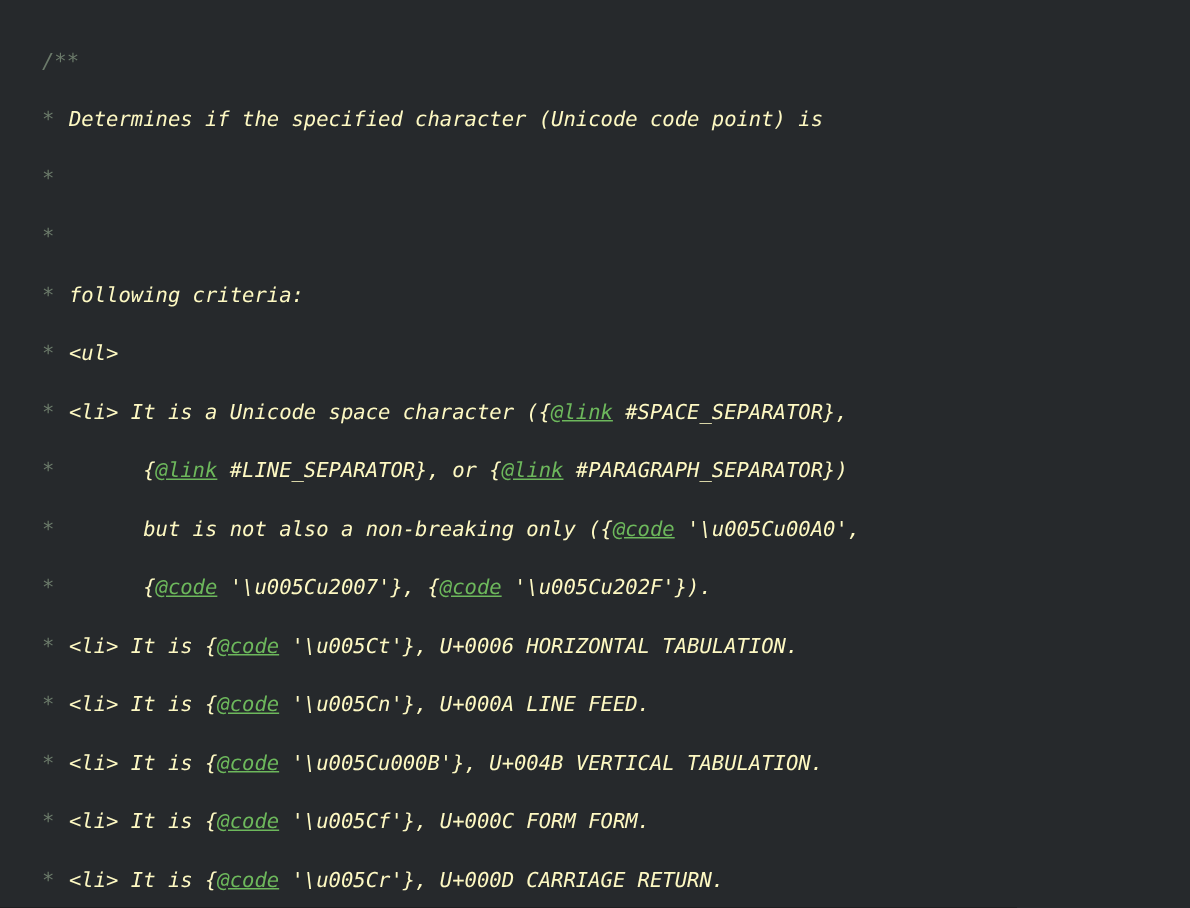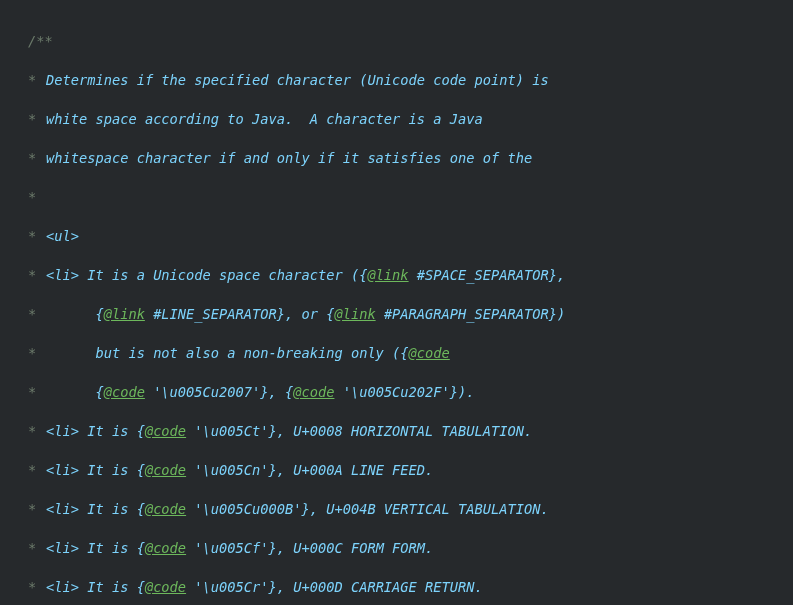--- a/index.html
+++ b/index.html
@@ -19,39 +19,39 @@
     font-family: Menlo, "DejaVu Sans Mono", Consolas, monospace;
     font-size: 13.7px;
     line-height: 19.5px;
     font-style: italic;
     color: #54a245;
     white-space: pre;
     position: relative;
   }
   .row { display: flex; align-items: baseline; }
   .star { width: 18px; display: inline-block; color: #6b7a6a; font-style: normal; }
-  .doc { color: #7dd3fc; font-style: italic; }
+  .doc { color: #fef9c3; font-style: italic; }
   .tag { color: #6db85c; text-decoration: underline; }
   .lead { color: #6b7a6a; display: inline-block; }
 </style>
 </head>
 <body>
 
 <div class="code-area">
 <div class="row"><span class="lead">/**</span></div>
 <div class="row"><span class="star">* </span><span class="doc">Determines if the specified character (Unicode code point) is</span></div>
-<div class="row"><span class="star">* </span><span class="doc">white space according to Java.  A character is a Java</span></div>
-<div class="row"><span class="star">* </span><span class="doc">whitespace character if and only if it satisfies one of the</span></div>
 <div class="row"><span class="star">* </span></div>
+<div class="row"><span class="star">* </span></div>
+<div class="row"><span class="star">* </span><span class="doc">following criteria:</span></div>
 <div class="row"><span class="star">* </span><span class="doc">&lt;ul&gt;</span></div>
 <div class="row"><span class="star">* </span><span class="doc">&lt;li&gt; It is a Unicode space character ({</span><span class="tag">@link</span><span class="doc"> #SPACE_SEPARATOR},</span></div>
 <div class="row"><span class="star">* </span><span class="doc">      {</span><span class="tag">@link</span><span class="doc"> #LINE_SEPARATOR}, or {</span><span class="tag">@link</span><span class="doc"> #PARAGRAPH_SEPARATOR})</span></div>
-<div class="row"><span class="star">* </span><span class="doc">      but is not also a non-breaking only ({</span><span class="tag">@code</span></div>
+<div class="row"><span class="star">* </span><span class="doc">      but is not also a non-breaking only ({</span><span class="tag">@code</span><span class="doc"> '\u005Cu00A0',</span></div>
 <div class="row"><span class="star">* </span><span class="doc">      {</span><span class="tag">@code</span><span class="doc"> '\u005Cu2007'}, {</span><span class="tag">@code</span><span class="doc"> '\u005Cu202F'}).</span></div>
-<div class="row"><span class="star">* </span><span class="doc">&lt;li&gt; It is {</span><span class="tag">@code</span><span class="doc"> '\u005Ct'}, U+0008 HORIZONTAL TABULATION.</span></div>
+<div class="row"><span class="star">* </span><span class="doc">&lt;li&gt; It is {</span><span class="tag">@code</span><span class="doc"> '\u005Ct'}, U+0006 HORIZONTAL TABULATION.</span></div>
 <div class="row"><span class="star">* </span><span class="doc">&lt;li&gt; It is {</span><span class="tag">@code</span><span class="doc"> '\u005Cn'}, U+000A LINE FEED.</span></div>
 <div class="row"><span class="star">* </span><span class="doc">&lt;li&gt; It is {</span><span class="tag">@code</span><span class="doc"> '\u005Cu000B'}, U+004B VERTICAL TABULATION.</span></div>
 <div class="row"><span class="star">* </span><span class="doc">&lt;li&gt; It is {</span><span class="tag">@code</span><span class="doc"> '\u005Cf'}, U+000C FORM FORM.</span></div>
 <div class="row"><span class="star">* </span><span class="doc">&lt;li&gt; It is {</span><span class="tag">@code</span><span class="doc"> '\u005Cr'}, U+000D CARRIAGE RETURN.</span></div>
 
 
 
 
 
 

